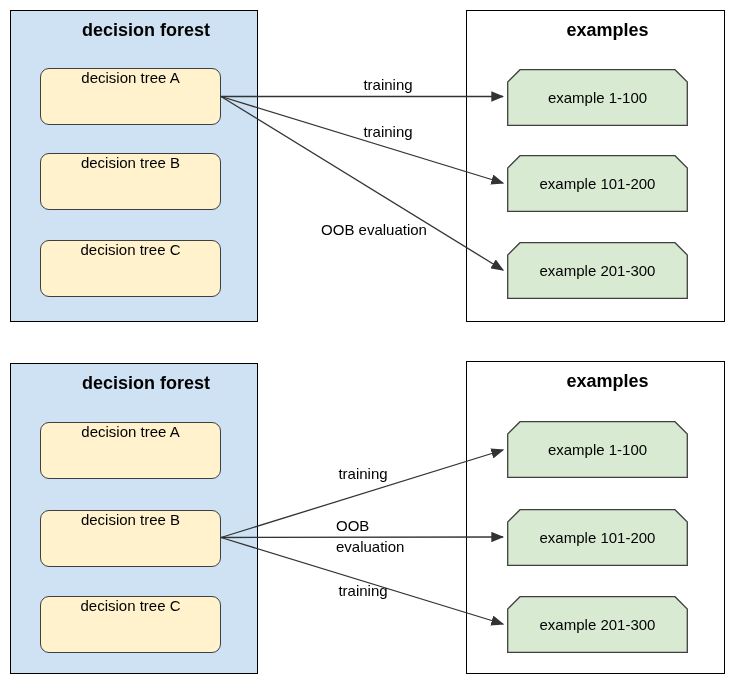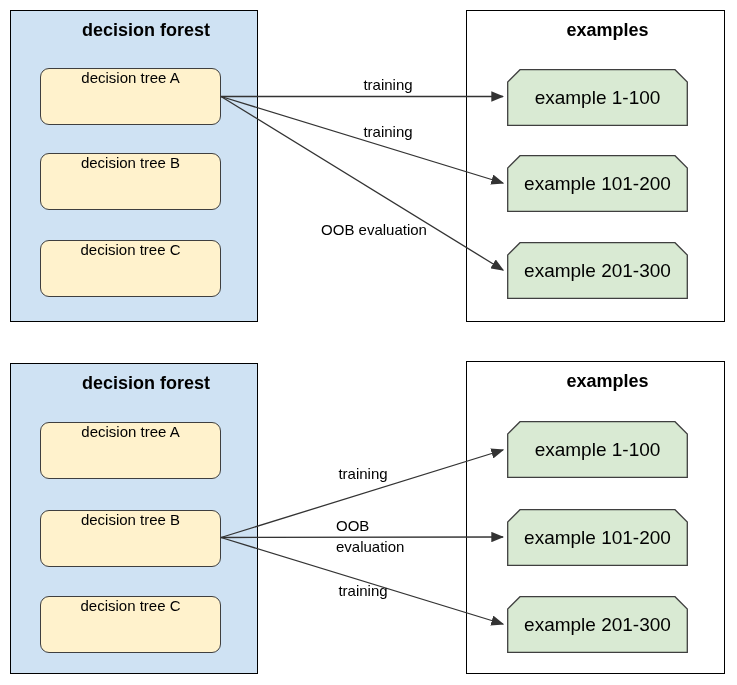--- a/index.html
+++ b/index.html
@@ -25,21 +25,21 @@
     position:absolute;width:181px;height:57px;border:1.5px solid var(--tree-border);
     border-radius:9px;background:var(--tree-fill);
     display:flex;justify-content:center;
     font-size:15px;
   }
   .example-box{position:absolute;width:181px;height:57px;}
   .example-box svg{position:absolute;left:0;top:0;display:block;}
   .example-box polygon{fill:var(--example-fill);stroke:var(--example-border);stroke-width:1.3;}
   .example-label{
     position:absolute;left:0;top:0;width:100%;height:100%;
-    display:flex;align-items:center;justify-content:center;font-size:19px;
+    display:flex;align-items:center;justify-content:center;font-size:15px;
   }
   .arrow-layer{position:absolute;left:0;top:0;width:737px;height:685px;pointer-events:none;}
   .arrow-layer line{stroke:var(--arrow-color);stroke-width:1.3;}
   .arrow-head{fill:var(--arrow-color);}
   .edge-label{position:absolute;font-size:15px;line-height:17px;white-space:nowrap;}
   .edge-label.centered{transform:translateX(-50%);}
   .edge-label.wrapped{white-space:normal;width:92px;line-height:21px;}
 </style>
 </head>
 <body>

